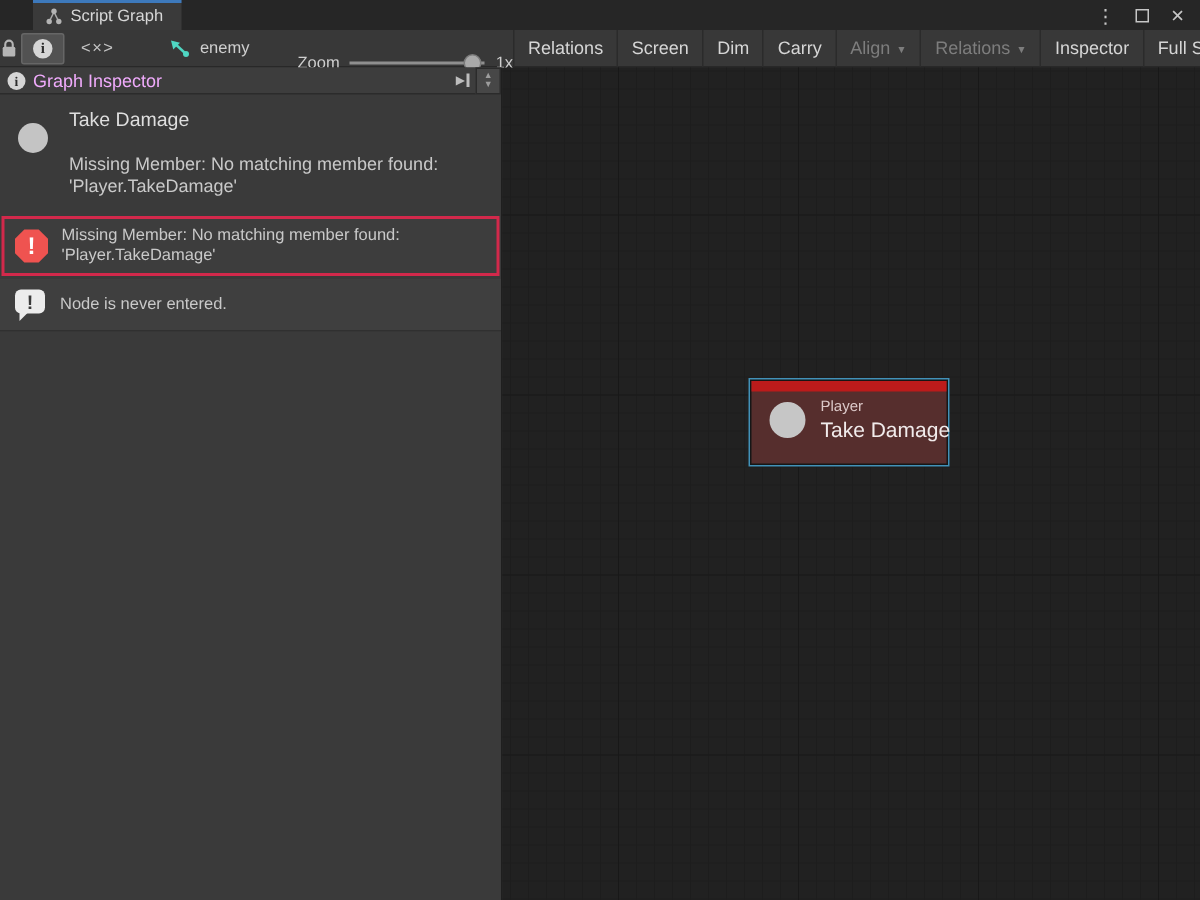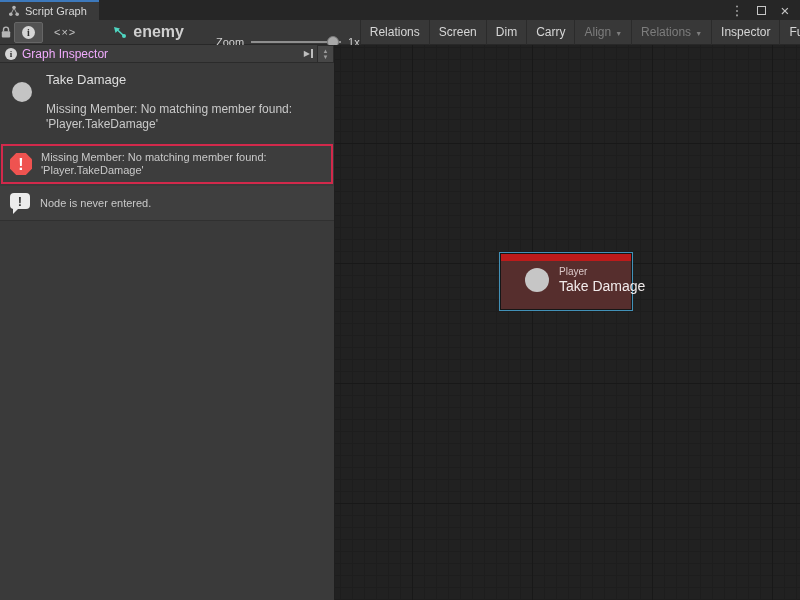--- a/index.html
+++ b/index.html
@@ -3,42 +3,42 @@
 <meta charset="utf-8">
 <style>
   * { margin:0; padding:0; box-sizing:border-box; }
   html,body { width:800px; height:600px; background:#1b1b1b; overflow:hidden;
               font-family:"Liberation Sans", sans-serif; }
   .window { position:relative; width:800px; height:600px; background:#262626; }
 
   
   .tabbar { position:absolute; left:0; top:0; width:800px; height:20px;
             background:#262626; display:flex; align-items:stretch; }
-  .tab { margin-left:0; height:20px; padding:0 12px 0 8px; background:#3a3a3a;
+  .tab { margin-left:22px; height:20px; padding:0 12px 0 8px; background:#3a3a3a;
          border-top:2px solid #3d79bc; display:flex; align-items:center; gap:5px; }
   .tab-label { font-size:11px; color:#d8d8d8; white-space:nowrap; }
   .win-controls { margin-left:auto; display:flex; align-items:center; gap:10px;
                   padding-right:8px; color:#c6c6c6; }
   .ctl { width:14px; height:16px; display:flex; align-items:center; justify-content:center;
          font-size:13px; cursor:default; }
   .maxbox { width:9px; height:9px; border:1.5px solid #c6c6c6; }
 
   
   .toolbar { position:absolute; left:0; top:20px; width:800px; height:25px;
              background:#383838; border-bottom:1px solid #282828;
              display:flex; align-items:center; color:#cfcfcf; font-size:11px; }
   .tb-seg { height:25px; display:flex; align-items:center; justify-content:center; }
   .tb-lock { width:48px; }
   .tb-btn { height:21px; margin:0 2px; padding:0 7px; display:flex; align-items:center;
             justify-content:center; border-radius:2px; }
   .tb-btn.selected { background:#525252; border:1px solid #666; }
   .var-glyph { font-size:11px; color:#c4c4c4; letter-spacing:1px; }
   .tb-sep { width:1px; height:25px; background:#2b2b2b; margin-left:8px; }
   .breadcrumb { display:flex; align-items:center; gap:6px; margin-left:20px; }
-  .crumb-label { font-size:16px; color:#cfcfcf;font-weight:bold; }
+  .crumb-label { font-size:11px; color:#cfcfcf; }
   .zoom-group { display:flex; align-items:center; margin-left:32px; gap:7px;margin-top:19px; }
   .slider { position:relative; width:90px; height:14px; }
   .slider .track { position:absolute; left:0; right:0; top:6px; height:2px; background:#8f8f8f; }
   .slider .handle { position:absolute; top:1px; left:76px; width:12px; height:12px;
                     border-radius:50%; background:#a9a9a9; border:1px solid #7a7a7a; }
   .tb-buttons { margin-left:auto; display:flex; height:25px; align-items:stretch; }
   .tbar-button { display:flex; align-items:center; gap:4px; padding:12px 9px;
                  border-left:1px solid #2b2b2b; font-size:12px; color:#d6d6d6;
                  white-space:nowrap; }
   .tbar-button.disabled { color:#7d7d7d;justify-content:space-between; }
@@ -86,21 +86,21 @@
               linear-gradient(90deg, #181818 1px, transparent 1px),
               linear-gradient(#1d1d1d 1px, transparent 1px),
               linear-gradient(90deg, #1d1d1d 1px, transparent 1px);
             background-size:120px 120px, 120px 120px, 12px 12px, 12px 12px;
             background-position:0 98px, 77px 0, 0 2px, 5px 0; }
 
   .graph-node { position:absolute; left:164px; top:207px; width:134px; height:59px;
                 border:1px solid #4291b8; background:#161616; padding:1px; }
   .graph-node-inner { width:100%; height:100%; background:#562e2d; }
   .node-strip { height:7px; background:#bc1b1b; }
-  .node-content { display:flex; align-items:center; padding:5px 8px 8px 24px; }
+  .node-content { display:flex; align-items:center; padding:5px 8px 8px 12px; }
   .node-icon { width:24px; height:24px; border-radius:50%; background:#c6c6c6;
                margin-right:10px; flex:none; }
   .node-category { font-size:10px; color:#dcc9c9; margin-bottom:1px; }
   .node-title { font-size:14px; color:#f1ebeb; white-space:nowrap; }
 </style>
 </head>
 <body>
 
 <div class="window">
 

